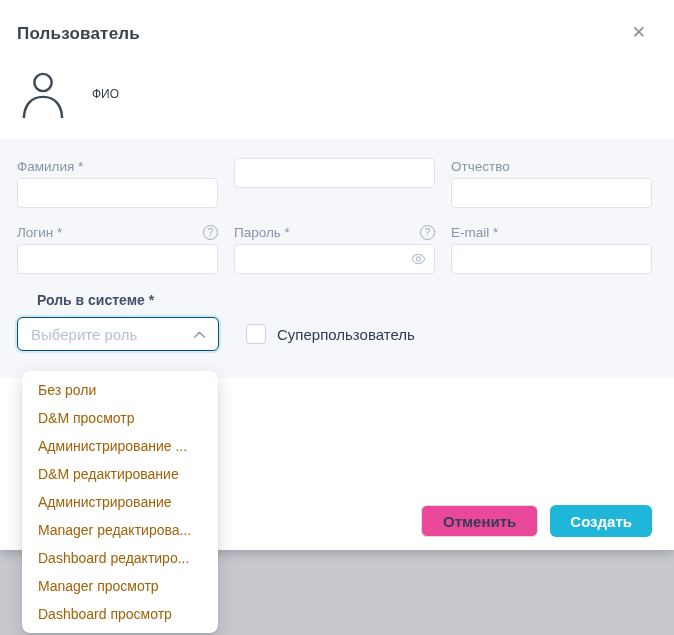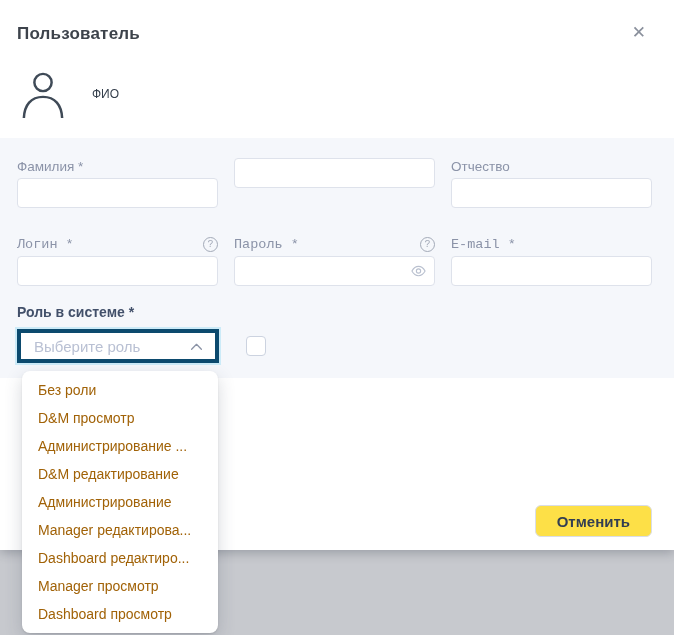--- a/index.html
+++ b/index.html
@@ -37,21 +37,21 @@
   .form-section {
     background:#f5f7fb;
     width:674px; height:240px;
     padding:20px 22px 0 17px;
   }
   .fields-grid {
     display:grid;
     grid-template-columns:1fr 1fr 1fr;
     column-gap:16px;
   }
-  .fields-grid + .fields-grid { margin-top:28px;font-family:Liberation Mono, monospace; }
+  .fields-grid + .fields-grid { margin-top:16px; }
   .label-row {
     display:flex; justify-content:space-between; align-items:flex-end;
     margin-bottom:4px; height:16px;
   }
   .field-label { font-size:13.5px; color:#8b93a8; }
   .help-icon {
     width:15px; height:15px; border:1px solid #a3aab8; border-radius:50%;
     color:#a3aab8; font-size:10px; line-height:13px; text-align:center;
     display:inline-block; cursor:pointer; background:transparent;
   }
@@ -60,44 +60,44 @@
     border:1px solid #dee2eb; border-radius:4px;
     background:#fff; outline:none;
     font-family:inherit; font-size:14px; color:#333; padding:0 8px;
   }
   .input-wrap { position:relative; }
   .eye-btn {
     position:absolute; right:8px; top:50%; transform:translateY(-50%);
     background:none; border:none; cursor:pointer; padding:0; line-height:0;
   }
 
-  .role-label { margin-top:18px; font-size:14px; font-weight:600; color:#42506a; }
+  .role-label { margin-top:18px; font-size:14px; font-weight:600; color:#42506a;margin-left:20px; }
   .role-line { display:flex; align-items:center; margin-top:9px; }
   .role-select {
     width:202px; height:34px;
     background:#fff;
-    border:4px solid #0c4a6e; border-radius:0;
+    border:1px solid #0c4a6e; border-radius:6px;
     box-shadow:0 0 0 2px rgba(60,194,239,.22);
     display:flex; align-items:center; justify-content:space-between;
     padding:0 12px 0 13px; cursor:pointer;
   }
   .role-placeholder { font-size:15px; color:#b9c0d3; }
   .checkbox-wrap { display:flex; align-items:center; margin-left:27px; cursor:pointer; }
   .checkbox-box {
     width:20px; height:20px; background:#fff;
     border:1px solid #ccd3e0; border-radius:4px;
   }
   .checkbox-label { margin-left:11px; font-size:15px; color:#2f3b4f; }
 
   .footer-buttons {
     position:absolute; top:505px; right:22px;
     display:flex; gap:12px;
   }
   .btn { height:32px; border-radius:6px; font-family:inherit; font-size:15px; font-weight:600; cursor:pointer; }
-  .btn-cancel { background:#fde047; border:1px solid #d9dde6; color:#323e52; padding:0 21px; }
+  .btn-cancel { background:#ec4899; border:1px solid #d9dde6; color:#323e52; padding:0 21px; }
   .btn-create { border:none; color:#fff; padding:0 20px; }
 
   .role-dropdown {
     position:absolute; left:22px; top:371px; width:196px;
     background:#fff; border-radius:8px;
     box-shadow:0 1px 2px rgba(0,0,0,.10), 0 6px 18px rgba(50,60,80,.20);
     padding:5px 0; z-index:10;
   }
   .dropdown-item {
     height:28px; line-height:20px; padding:4px 16px;
@@ -181,27 +181,29 @@
       <div class="role-select">
         <span class="role-placeholder">Выберите роль</span>
         <span>
           <svg width="13" height="9" viewBox="0 0 24 16" fill="none" stroke="#8b93a6" stroke-width="2.4" stroke-linecap="round" stroke-linejoin="round">
             <polyline points="3,13 12,4 21,13"></polyline>
           </svg>
         </span>
       </div>
       <div class="checkbox-wrap">
         <span class="checkbox-box"></span>
+        <span class="checkbox-label">Суперпользователь</span>
       </div>
     </div>
 
   </div>
 
   <div class="footer-buttons">
     <button class="btn btn-cancel">Отменить</button>
+    <button class="btn btn-create" style="background: rgb(31, 182, 217);">Создать</button>
   </div>
 
 </div>
 
 <div class="role-dropdown">
   <div class="dropdown-item">Без роли</div>
   <div class="dropdown-item">D&amp;M просмотр</div>
   <div class="dropdown-item">Администрирование ...</div>
   <div class="dropdown-item">D&amp;M редактирование</div>
   <div class="dropdown-item">Администрирование</div>

